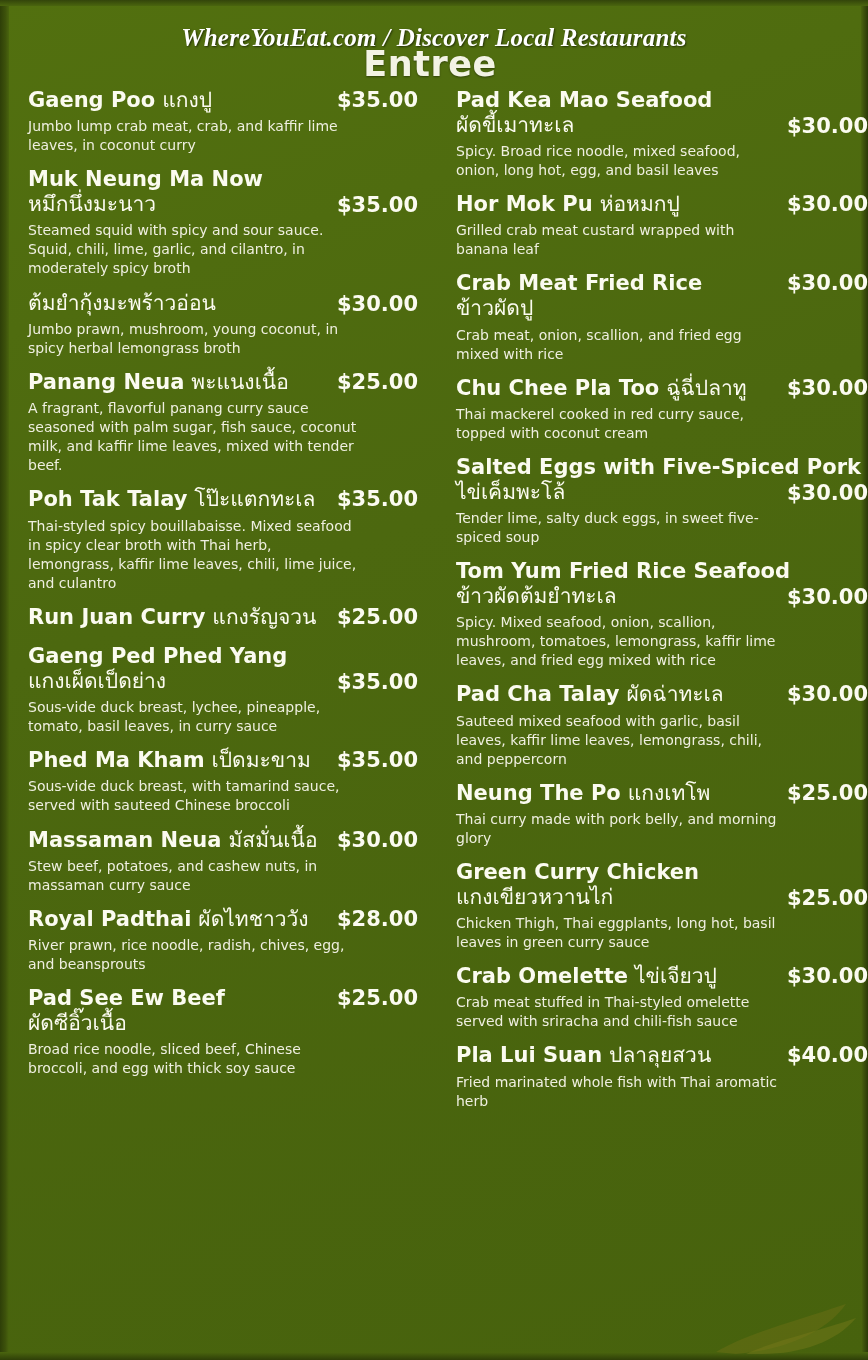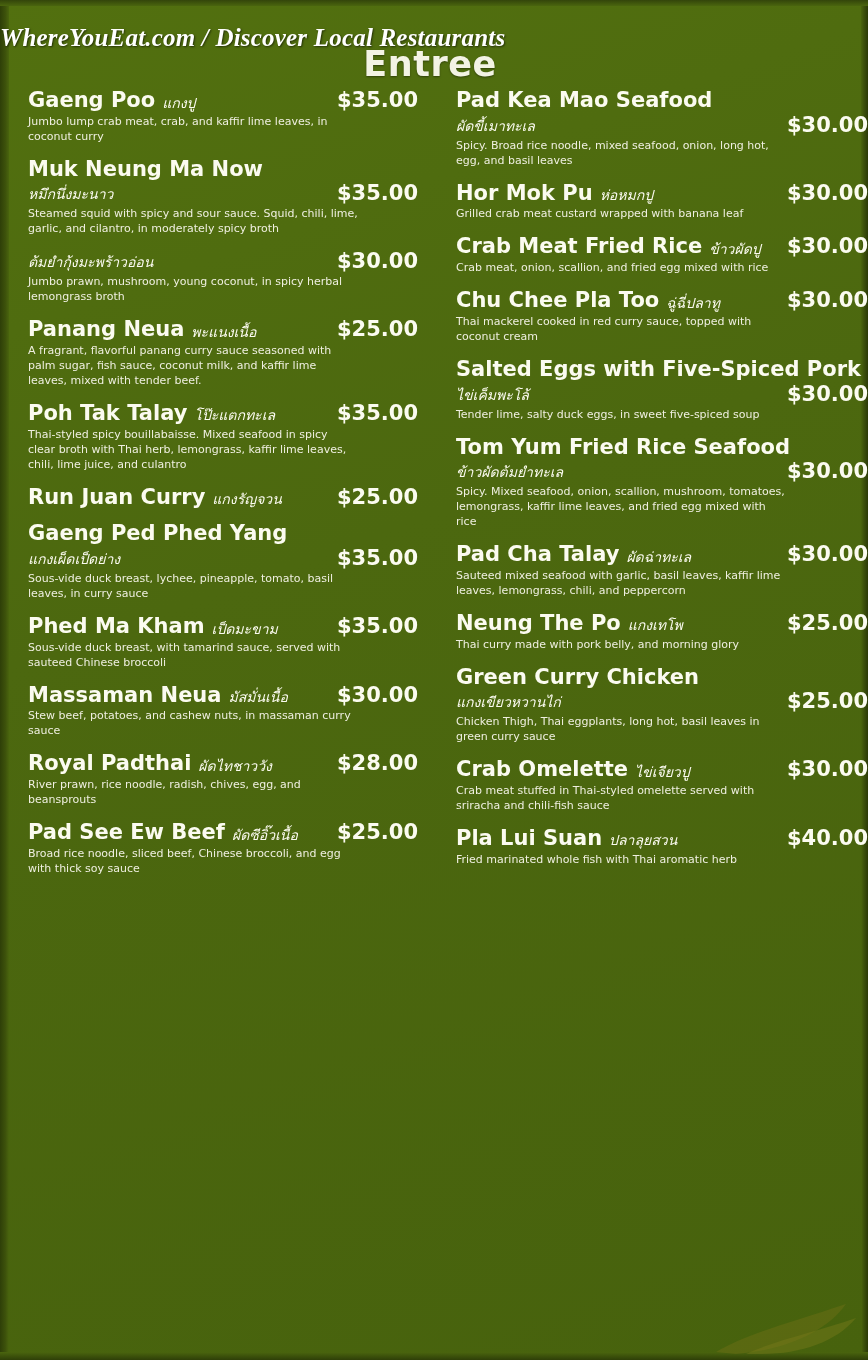--- a/index.html
+++ b/index.html
@@ -43,20 +43,21 @@
     position: absolute;
     left: 0; right: 0; bottom: 0;
     height: 8px;
     background: linear-gradient(0deg, #2e3f08 0%, #4a650e 100%);
   }
   .watermark {
     position: absolute;
     top: 24px;
     left: 0;
     width: 868px;
+    text-align: center;
     font-family: "Liberation Serif", serif;
     font-style: italic;
     font-weight: bold;
     font-size: 25px;
     color: #ffffff;
     text-shadow: 1px 1px 2px rgba(0,0,0,0.55);
     letter-spacing: 0.2px;
     z-index: 30;
     white-space: nowrap;
   }
@@ -97,58 +98,57 @@
     margin-bottom: 12px;
   }
   .item-head {
     display: flex;
     align-items: baseline;
     justify-content: space-between;
     flex-wrap: wrap;
   }
   .name-wrap {
     display: flex;
-    align-items: flex-end;
+    align-items: flex-start;
     flex-wrap: wrap;
     max-width: 300px;
   }
   .col-right .name-wrap {
     max-width: 305px;
   }
   .name-en {
     font-family: "DejaVu Sans", sans-serif;
     font-weight: bold;
     font-size: 21px;
     color: #fbfbf0;
     line-height: 1.18;
     margin-right: 7px;
     white-space: nowrap;
   }
   .name-th {
     font-family: "DejaVu Sans", sans-serif;
-    font-size: 14px;
+    font-size: 21px;
     color: #fbfbf0;
     line-height: 1.3;
     white-space: nowrap;
     position: relative;
     top: -1px;
-    font-style: italic;
   }
   .price {
     font-family: "DejaVu Sans", sans-serif;
     font-weight: bold;
     font-size: 21px;
     color: #fbfbf0;
     white-space: nowrap;
     margin-left: auto;
     padding-left: 6px;
   }
   .desc {
     font-family: "DejaVu Sans", sans-serif;
-    font-size: 11px;
+    font-size: 14px;
     color: #efefe0;
     line-height: 1.36;
     margin-top: 2px;
     max-width: 330px;
   }
   .col-right .desc {
     max-width: 330px;
   }
   
   .stacked .name-wrap {

